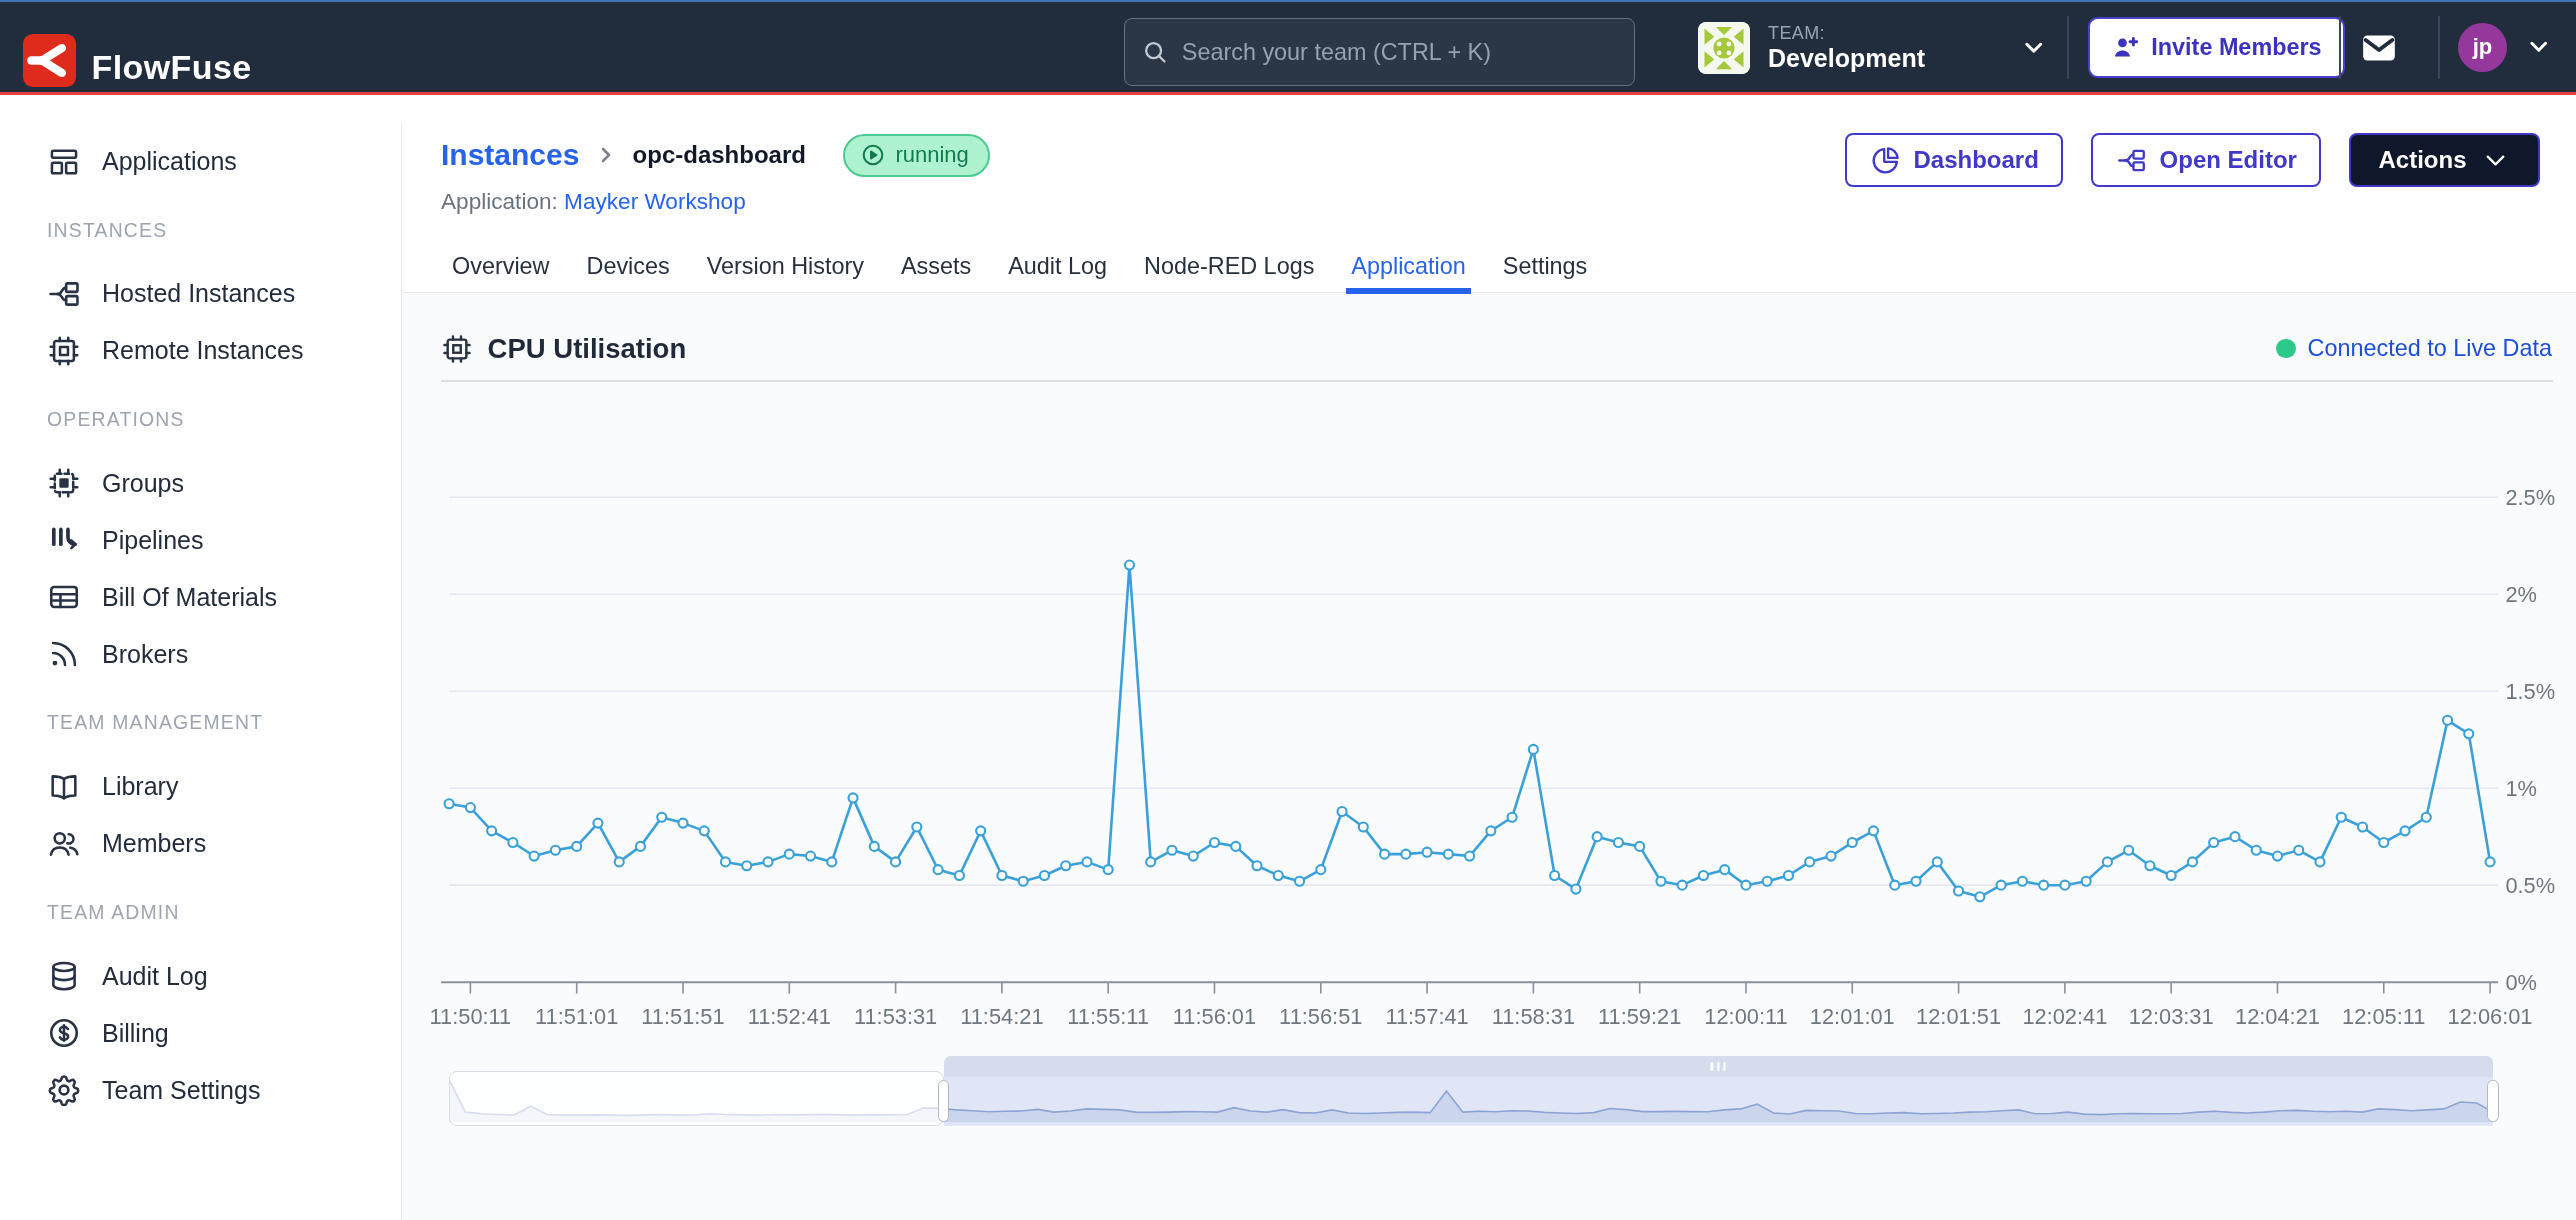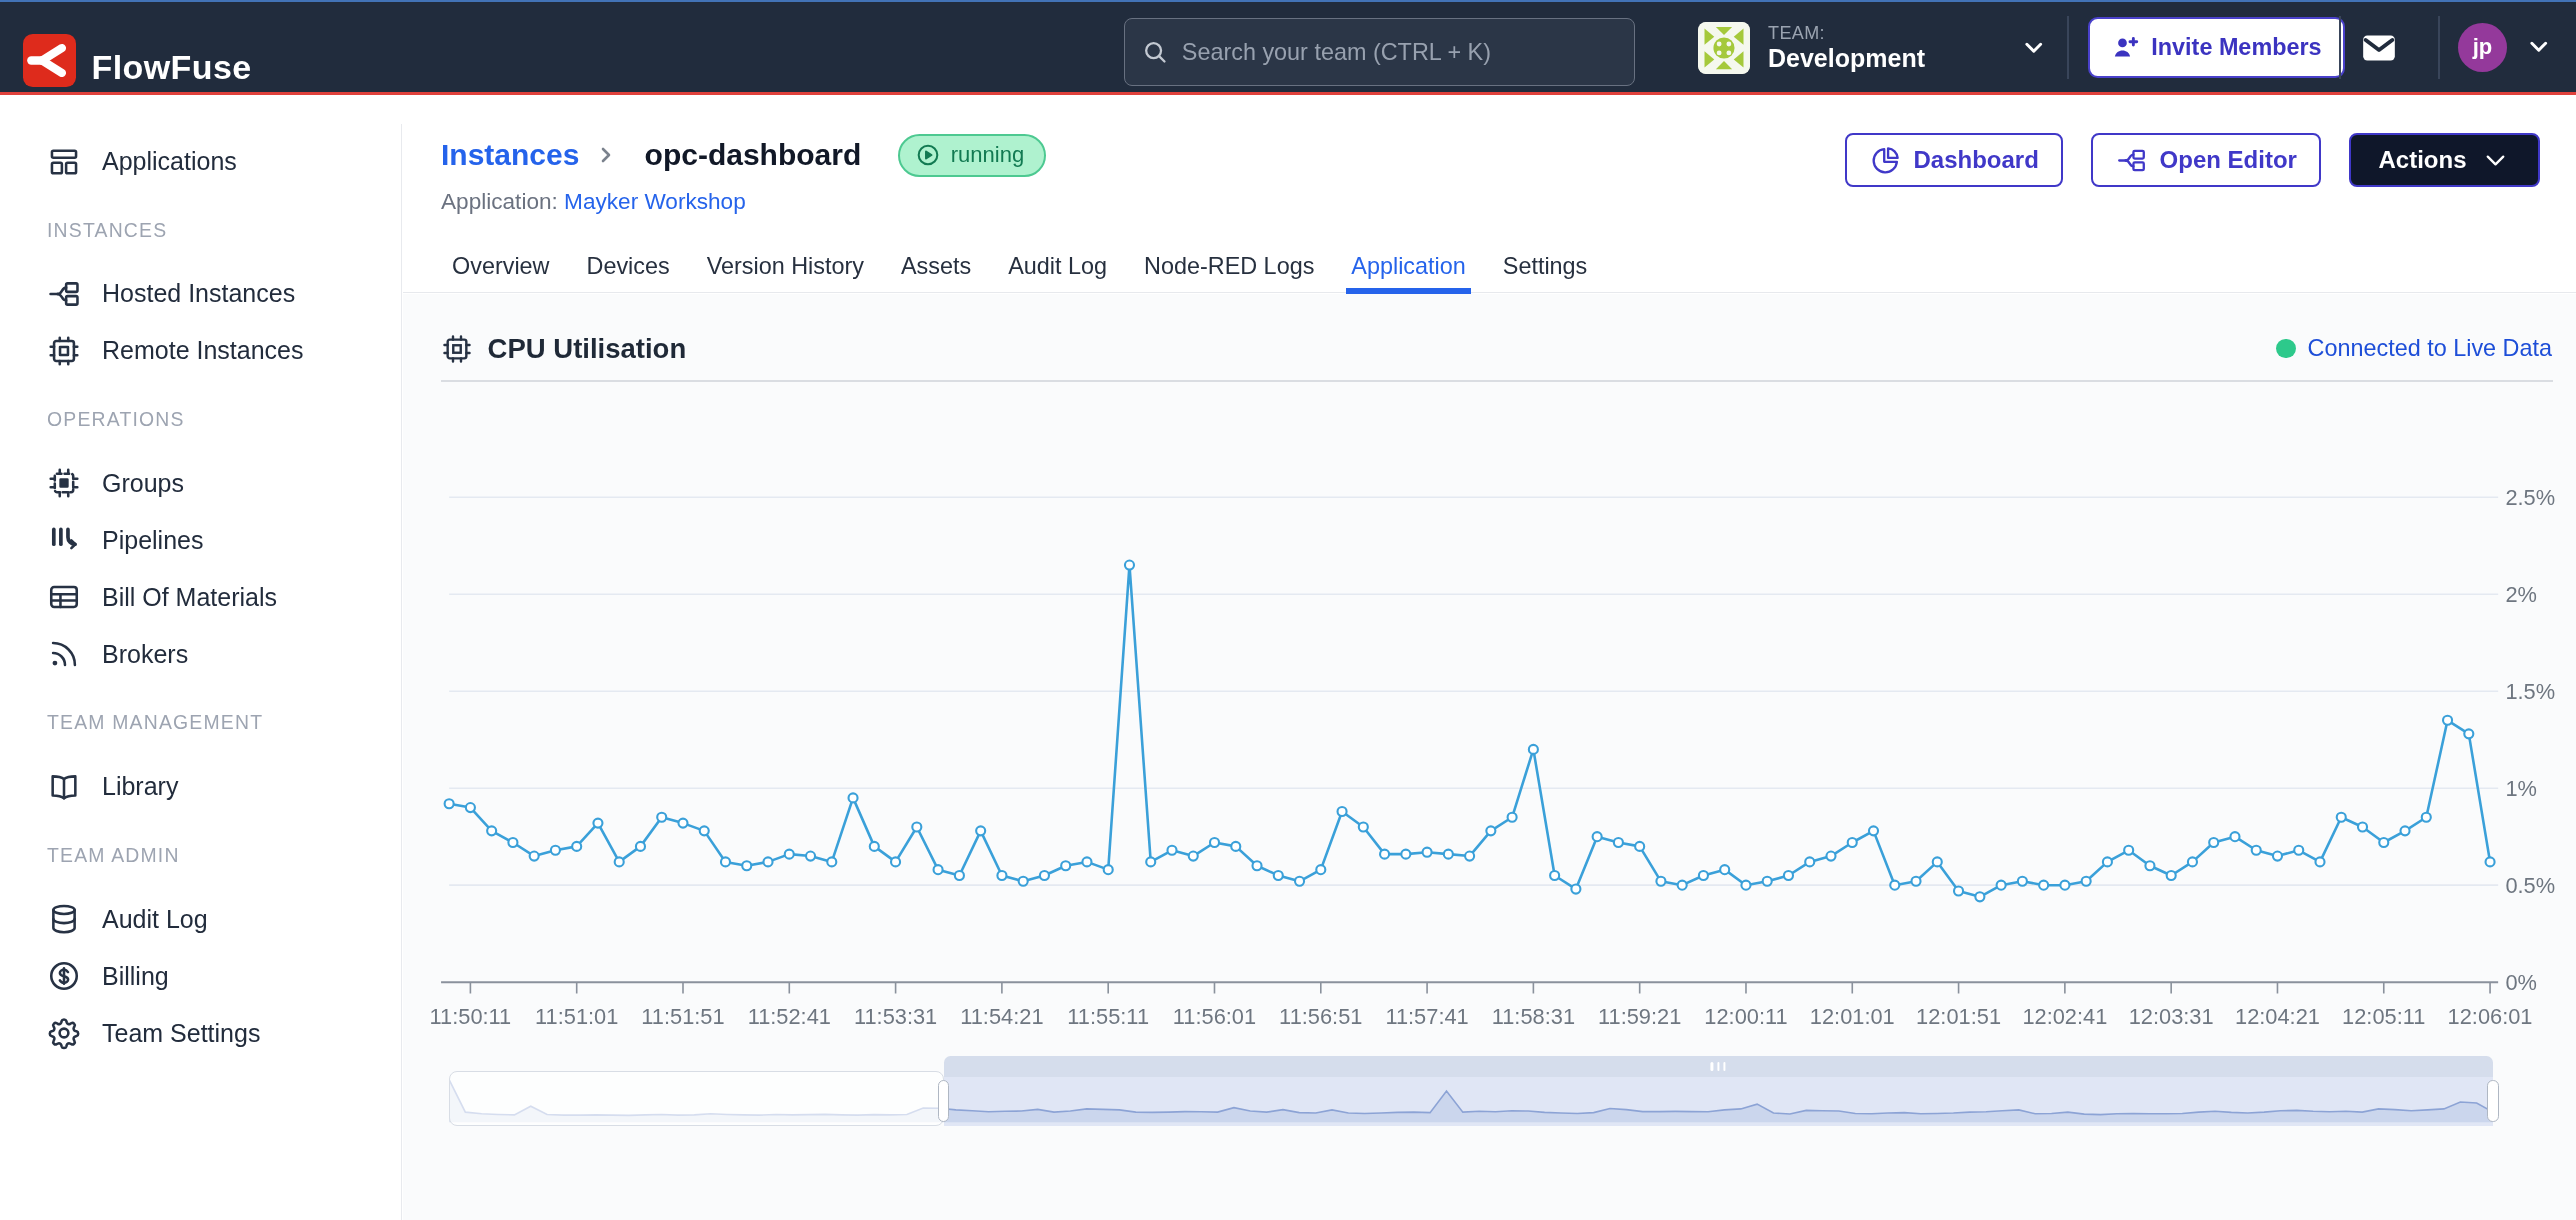--- a/index.html
+++ b/index.html
@@ -41,21 +41,21 @@
   .side-item{height:57px;display:flex;align-items:center;gap:21px;padding-left:47px;font-size:25px;color:#222C3C;cursor:pointer;}
   .side-item svg{width:34px;height:34px;color:#273244;flex:0 0 auto;}
   .side-header{height:32px;display:flex;align-items:center;padding-left:47px;font-size:19.4px;color:#9DA4B1;
     letter-spacing:1.2px;margin-top:24px;}
   .side-item.first-after-header{margin-top:19.4px;}
 
   
   .crumb-row{position:absolute;left:441px;top:134px;display:flex;align-items:center;gap:14.6px;height:42px;}
   .crumb-link{color:#2563EB;font-size:30px;font-weight:700;cursor:pointer;}
   .crumb-sep{width:24px;height:24px;color:#7B828D;}
-  .crumb-current{color:#111827;font-size:30px;font-weight:700;margin-left:12px;}
+  .crumb-current{color:#111827;font-size:24px;font-weight:700;}
   .badge-running{margin-left:22.6px;display:flex;align-items:center;gap:9.7px;background:#AFF2CF;
     border:2.4px solid #4DC991;border-radius:808px;padding:6.5px 19.4px 6.5px 14.6px;}
   .badge-running svg{width:26px;height:26px;color:#127A52;}
   .badge-running span{color:#127A52;font-size:22px;}
   .app-row{position:absolute;left:441px;top:189px;font-size:22.6px;color:#6B7280;}
   .app-row a{color:#2563EB;text-decoration:none;cursor:pointer;}
   .hdr-buttons{position:absolute;right:36px;top:133px;display:flex;gap:27.5px;}
   .btn{height:54px;border-radius:8px;display:flex;align-items:center;gap:13px;padding:0 22.6px;
     font-size:24px;font-weight:700;cursor:pointer;box-sizing:border-box;}
   .btn.outline{background:#fff;border:2.4px solid #4038C8;color:#4038C8;}
@@ -236,20 +236,29 @@
         </svg>
         <span>Brokers</span>
       </div>
       <div class="side-header">TEAM MANAGEMENT</div>
       <div class="side-item first-after-header">
         <svg viewBox="0 0 24 24" fill="none" stroke="currentColor" stroke-width="1.8" stroke-linecap="round" stroke-linejoin="round">
           <path d="M12 6.4C10 4.8 7.5 4.5 4 4.5V18c3.5 0 6 .3 8 2 2-1.7 4.5-2 8-2V4.5c-3.5 0-6 .3-8 1.9z"></path>
           <path d="M12 6.4V20"></path>
         </svg>
         <span>Library</span>
+      </div>
+      <div class="side-item">
+        <svg viewBox="0 0 24 24" fill="none" stroke="currentColor" stroke-width="1.8" stroke-linecap="round" stroke-linejoin="round">
+          <circle cx="9" cy="8" r="3.6"></circle>
+          <path d="M2.8 19.5c.6-3.2 3.1-5 6.2-5s5.6 1.8 6.2 5"></path>
+          <path d="M15.3 5.1a3.3 3.3 0 1 1-1 6.4"></path>
+          <path d="M16.4 14.6c2.6.3 4.5 2 5 4.6"></path>
+        </svg>
+        <span>Members</span>
       </div>
       <div class="side-header">TEAM ADMIN</div>
       <div class="side-item first-after-header">
         <svg viewBox="0 0 24 24" fill="none" stroke="currentColor" stroke-width="1.8" stroke-linecap="round" stroke-linejoin="round">
           <ellipse cx="12" cy="5.6" rx="7.5" ry="2.8"></ellipse>
           <path d="M4.5 5.6v6.4c0 1.6 3.4 2.9 7.5 2.9s7.5-1.3 7.5-2.9V5.6"></path>
           <path d="M4.5 12v6.4c0 1.6 3.4 2.9 7.5 2.9s7.5-1.3 7.5-2.9V12"></path>
         </svg>
         <span>Audit Log</span>
       </div>

